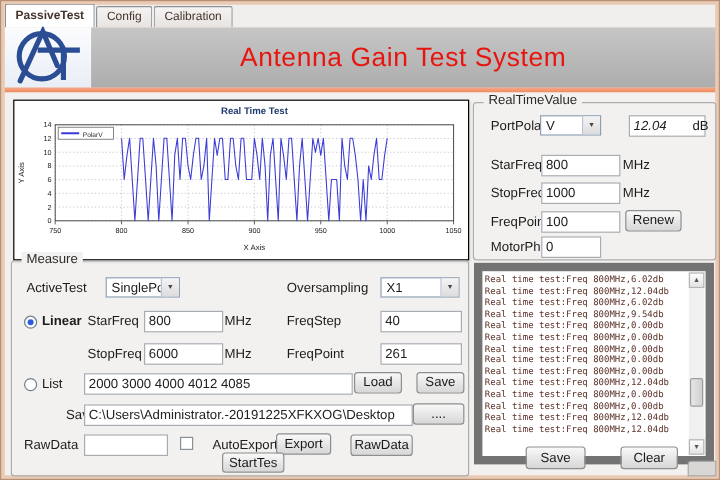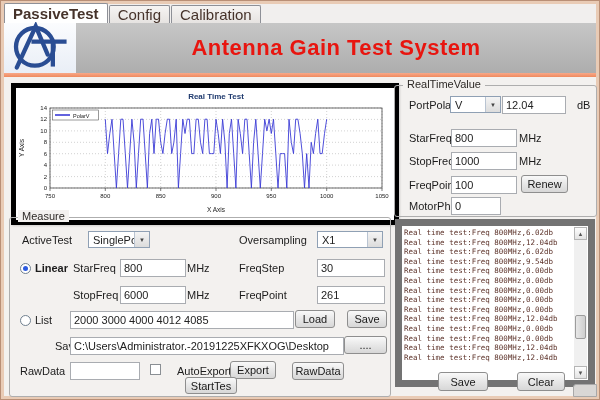--- a/index.html
+++ b/index.html
@@ -2,38 +2,38 @@
 <html><head>
 <meta charset="utf-8">
 <style>
   html,body{margin:0;padding:0;width:600px;height:400px;overflow:hidden;
     font-family:"Liberation Sans",sans-serif;-webkit-font-smoothing:antialiased;}
   #app{position:relative;width:600px;height:400px;background:#e9cbb5;
     border:1px solid #b98f76;box-sizing:border-box;}
   
   .tabbar{position:absolute;left:3px;right:3px;top:3px;height:19px;background:#f1efee;
     display:flex;align-items:flex-end;}
-  .tab{font-size:15px;color:#46332b;padding:2px 8px 2px 8px;background:linear-gradient(#f6f4f3,#e6e3e1);
+  .tab{font-size:10px;color:#46332b;padding:2px 8px 2px 8px;background:linear-gradient(#f6f4f3,#e6e3e1);
     border:1px solid #8e9097;border-bottom:none;border-radius:2px 2px 0 0;margin-right:1px;cursor:default;
     height:13px;line-height:13px;text-align:right;}
   .tab.active{background:#ffffff;height:15px;line-height:15px;font-weight:bold;}
   
   .banner{position:absolute;left:3px;right:3px;top:22px;height:50px;display:flex;}
   .logo-box{width:72px;background:linear-gradient(#fbfcfe,#e9eef6);display:flex;align-items:center;
     justify-content:center;}
   .banner-main{flex:1;background:linear-gradient(#c6c6c6,#adadad);display:flex;align-items:center;
     justify-content:center;}
-  .banner-title{font-size:22px;font-weight:bold;color:#e8150f;letter-spacing:0.5px;}
+  .banner-title{font-size:22px;font-weight:normal;color:#e8150f;letter-spacing:0.5px;}
   .banner-underline{position:absolute;left:3px;right:3px;top:72px;height:4px;
     background:linear-gradient(#f8a888,#ee8a5e);}
   
   .content{position:absolute;left:3px;right:3px;top:76px;bottom:3px;background:#f3f1ef;}
   
   .chart-panel{position:absolute;left:7px;top:6px;width:378px;height:132px;background:#ffffff;
-    border:5px solid #000000;box-shadow:1px 1px 2px rgba(0,0,0,.15);}
+    border:1px solid #000000;box-shadow:1px 1px 2px rgba(0,0,0,.15);}
   
   .groupbox{position:absolute;border:1px solid #aeaeae;border-radius:3px;}
   .groupbox .gb-label{position:absolute;top:-8px;left:8px;background:#f3f1ef;padding:0 4px;
     font-size:11px;color:#2e2a27;}
   .lbl{position:absolute;font-size:11px;color:#1c1c1c;white-space:nowrap;}
   .field{position:absolute;background:#ffffff;border:1px solid #a9acb1;font-size:11px;color:#222;
     padding:1px 3px 0 3px;height:15px;line-height:14px;white-space:nowrap;overflow:hidden;box-sizing:content-box;}
   .combo{position:absolute;background:#ffffff;border:1px solid #8fa0b4;height:17px;display:flex;
     align-items:center;font-size:11px;color:#222;box-sizing:border-box;}
   .combo .val{flex:1;padding-left:4px;white-space:nowrap;overflow:hidden;}
@@ -146,21 +146,21 @@
     </div>
 
     <div class="groupbox" style="left:390px;top:8px;width:201px;height:130px;">
       <div class="gb-label">RealTimeValue</div>
 
       <div class="lbl" style="left:14px;top:13px;">PortPolar</div>
       <div class="combo" style="left:55px;top:10px;width:51px;">
         <span class="val">V</span>
         <span class="arrowbox">▼</span>
       </div>
-      <div class="field" style="left:107px;top:10px;width:56px;">12.04</div>
+      <div class="field" style="left:129px;top:10px;width:56px;font-style:italic;">12.04</div>
       <div class="lbl" style="left:182px;top:13px;">dB</div>
 
       <div class="lbl" style="left:14px;top:46px;">StarFreq</div>
       <div class="field" style="left:56px;top:43px;width:58px;">800</div>
       <div class="lbl" style="left:124px;top:46px;">MHz</div>
 
       <div class="lbl" style="left:14px;top:69px;">StopFreq</div>
       <div class="field" style="left:56px;top:66px;width:58px;">1000</div>
       <div class="lbl" style="left:124px;top:69px;">MHz</div>
 
@@ -185,21 +185,21 @@
         <span class="val">X1</span>
         <span class="arrowbox">▼</span>
       </div>
 
       <div class="radio sel" style="left:10px;top:45px;"></div>
       <div class="lbl" style="left:25px;top:44px;font-weight:bold;">Linear</div>
       <div class="lbl" style="left:63px;top:44px;">StarFreq</div>
       <div class="field" style="left:110px;top:41px;width:58px;">800</div>
       <div class="lbl" style="left:177px;top:44px;">MHz</div>
       <div class="lbl" style="left:229px;top:44px;">FreqStep</div>
-      <div class="field" style="left:307px;top:41px;width:60px;">30</div>
+      <div class="field" style="left:307px;top:41px;width:60px;">40</div>
 
       <div class="lbl" style="left:63px;top:71px;">StopFreq</div>
       <div class="field" style="left:110px;top:68px;width:58px;">6000</div>
       <div class="lbl" style="left:177px;top:71px;">MHz</div>
       <div class="lbl" style="left:229px;top:71px;">FreqPoint</div>
       <div class="field" style="left:307px;top:68px;width:60px;">261</div>
 
       <div class="radio" style="left:10px;top:97px;"></div>
       <div class="lbl" style="left:25px;top:96px;">List</div>
       <div class="field" style="left:60px;top:93px;width:216px;">2000 3000 4000 4012 4085</div>

